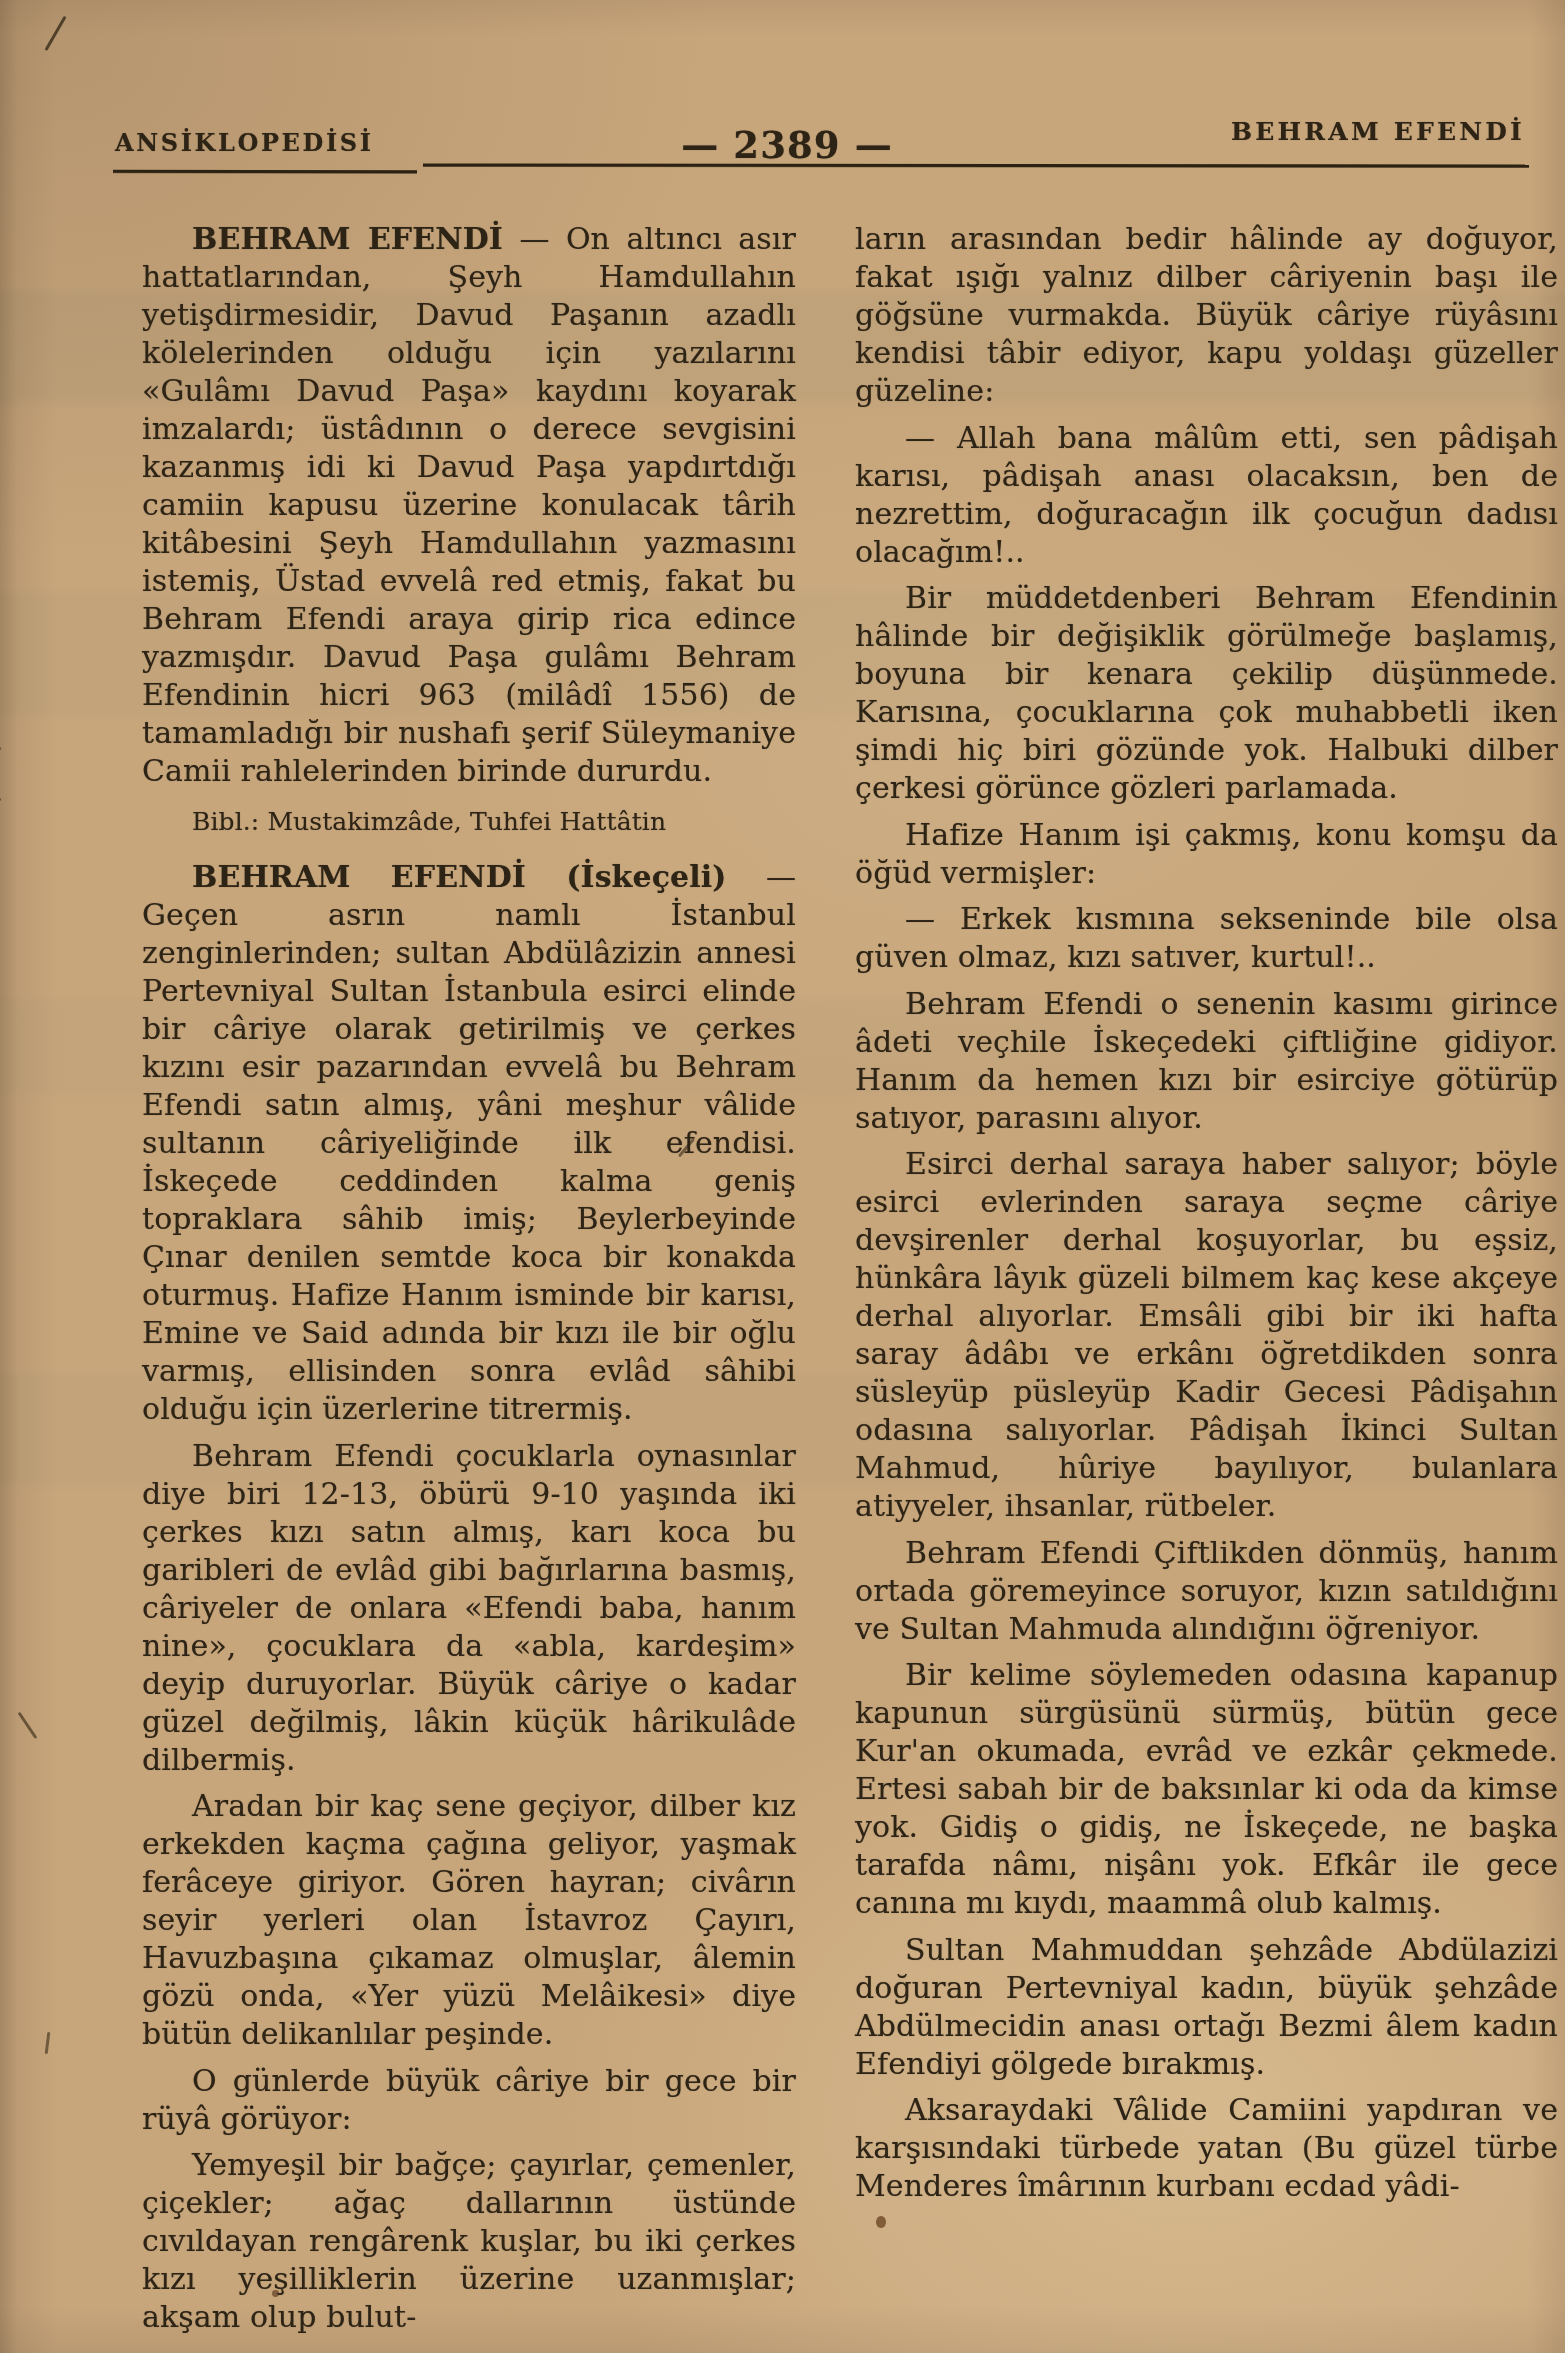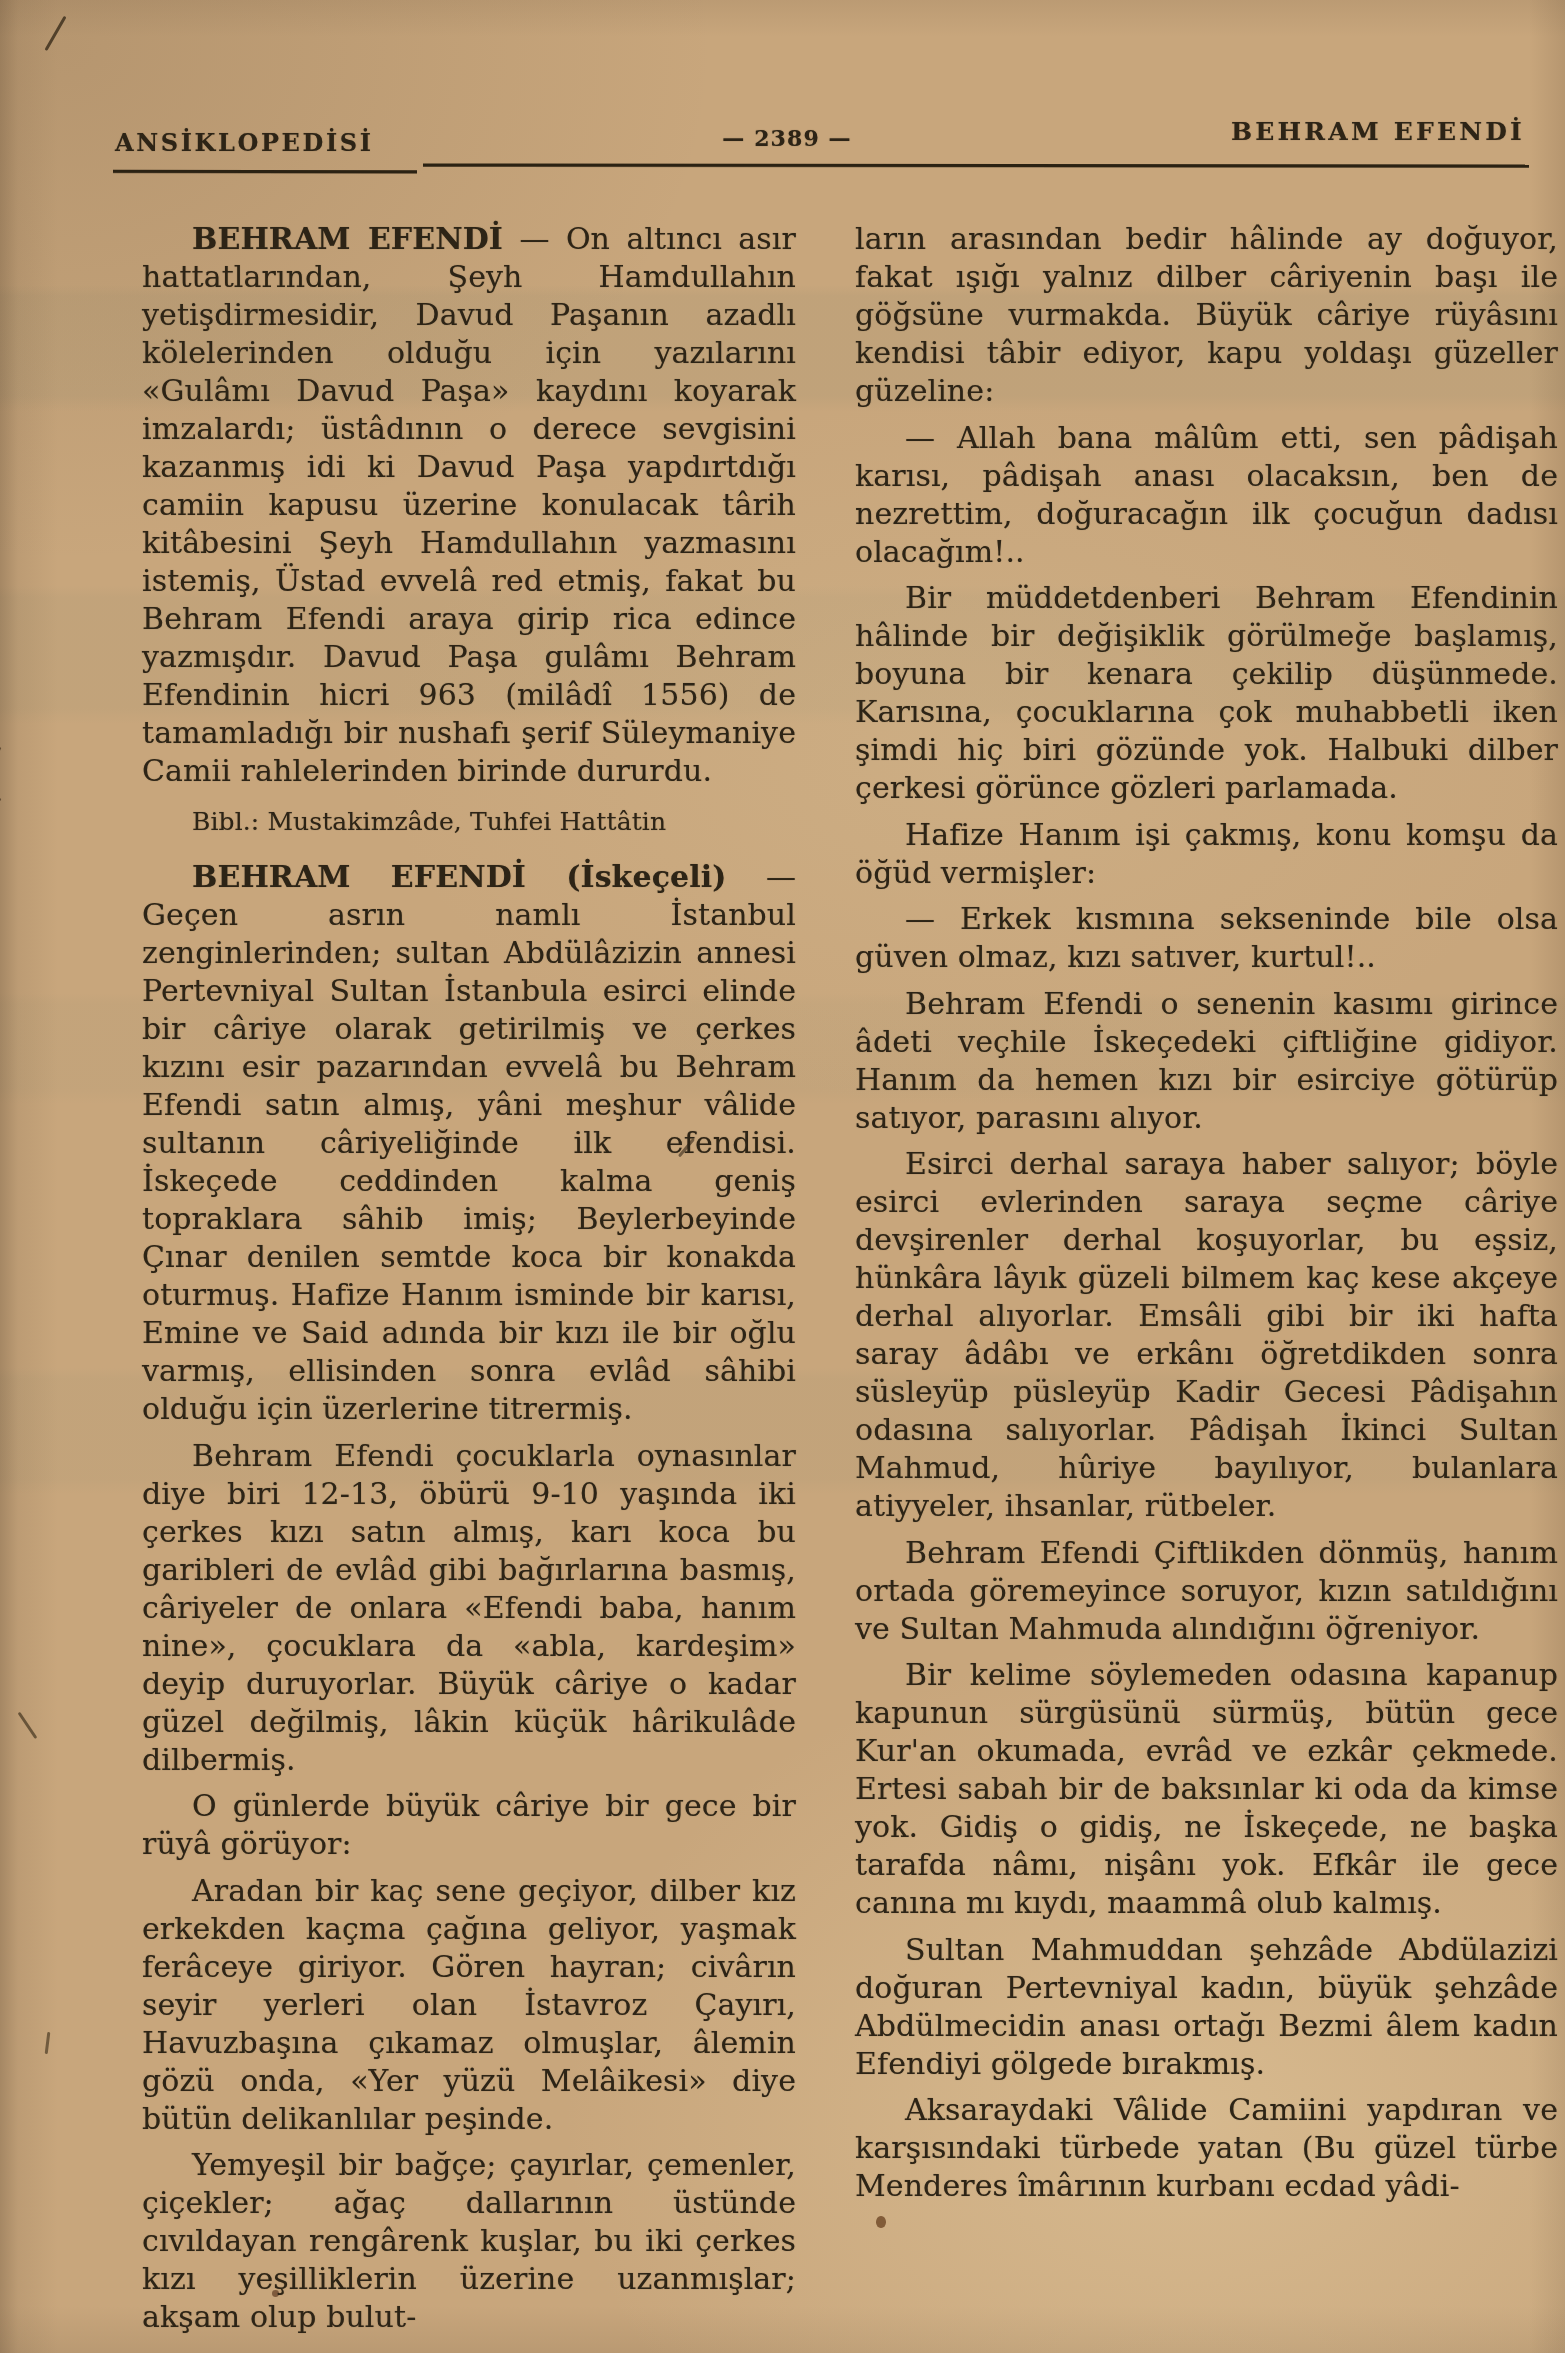--- a/index.html
+++ b/index.html
@@ -54,21 +54,21 @@
     letter-spacing: 2.6px;
     color: var(--ink, #2d2416);
     text-shadow: 0 0 1.1px rgba(45,36,22,0.40);
   }
   .h-center {
     position: absolute;
     left: 671px;
     top: 127px;
     width: 232px;
     text-align: center;
-    font-size: 22px;
+    font-size: 37px;
     line-height: 1;
     font-weight: bold;
     letter-spacing: 1.1px;
     color: var(--ink, #2d2416);
     text-shadow: 0 0 1.1px rgba(45,36,22,0.45);
   }
   .h-right {
     position: absolute;
     right: 41px;
     top: 119px;
@@ -158,22 +158,22 @@
 
   <div class="rule rule-left"></div>
   <div class="rule rule-right"></div>
 
   <main>
     <section class="col col-left" id="col-left">
         <p class="para article-start"><b class="lead">BEHRAM EFENDİ</b><span> — </span><span>On altıncı asır hattatlarından, Şeyh Hamdullahın yetişdirmesidir, Davud Paşanın azadlı kölelerinden olduğu için yazılarını «Gulâmı Davud Paşa» kaydını koyarak imzalardı; üstâdının o derece sevgisini kazanmış idi ki Davud Paşa yapdırtdığı camiin kapusu üzerine konulacak târih kitâbesini Şeyh Hamdullahın yazmasını istemiş, Üstad evvelâ red etmiş, fakat bu Behram Efendi araya girip rica edince yazmışdır. Davud Paşa gulâmı Behram Efendinin hicri 963 (milâdî 1556) de tamamladığı bir nushafı şerif Süleymaniye Camii rahlelerinden birinde dururdu.</span></p>
         <p class="para bibliography"><span>Bibl.: Mustakimzâde, Tuhfei Hattâtin</span></p>
         <p class="para article-start"><b class="lead">BEHRAM EFENDİ (İskeçeli)</b><span> — </span><span>Geçen asrın namlı İstanbul zenginlerinden; sultan Abdülâzizin annesi Pertevniyal Sultan İstanbula esirci elinde bir câriye olarak getirilmiş ve çerkes kızını esir pazarından evvelâ bu Behram Efendi satın almış, yâni meşhur vâlide sultanın câriyeliğinde ilk efendisi. İskeçede ceddinden kalma geniş topraklara sâhib imiş; Beylerbeyinde Çınar denilen semtde koca bir konakda oturmuş. Hafize Hanım isminde bir karısı, Emine ve Said adında bir kızı ile bir oğlu varmış, ellisinden sonra evlâd sâhibi olduğu için üzerlerine titrermiş.</span></p>
         <p class="para indent"><span>Behram Efendi çocuklarla oynasınlar diye biri 12-13, öbürü 9-10 yaşında iki çerkes kızı satın almış, karı koca bu garibleri de evlâd gibi bağırlarına basmış, câriyeler de onlara «Efendi baba, hanım nine», çocuklara da «abla, kardeşim» deyip duruyorlar. Büyük câriye o kadar güzel değilmiş, lâkin küçük hârikulâde dilbermiş.</span></p>
+        <p class="para indent"><span>Aradan bir kaç sene geçiyor, dilber kız erkekden kaçma çağına geliyor, yaşmak ferâceye giriyor. Gören hayran; civârın seyir yerleri olan İstavroz Çayırı, Havuzbaşına çıkamaz olmuşlar, âlemin gözü onda, «Yer yüzü Melâikesi» diye bütün delikanlılar peşinde.</span></p>
         <p class="para indent"><span>O günlerde büyük câriye bir gece bir rüyâ görüyor:</span></p>
-        <p class="para indent"><span>Aradan bir kaç sene geçiyor, dilber kız erkekden kaçma çağına geliyor, yaşmak ferâceye giriyor. Gören hayran; civârın seyir yerleri olan İstavroz Çayırı, Havuzbaşına çıkamaz olmuşlar, âlemin gözü onda, «Yer yüzü Melâikesi» diye bütün delikanlılar peşinde.</span></p>
         <p class="para indent"><span>Yemyeşil bir bağçe; çayırlar, çemenler, çiçekler; ağaç dallarının üstünde cıvıldayan rengârenk kuşlar, bu iki çerkes kızı yeşilliklerin üzerine uzanmışlar; akşam olup bulut-</span></p>
       </section>
     <section class="col col-right" id="col-right">
         <p class="para continuation"><span>ların arasından bedir hâlinde ay doğuyor, fakat ışığı yalnız dilber câriyenin başı ile göğsüne vurmakda. Büyük câriye rüyâsını kendisi tâbir ediyor, kapu yoldaşı güzeller güzeline:</span></p>
         <p class="para indent"><span>— Allah bana mâlûm etti, sen pâdişah karısı, pâdişah anası olacaksın, ben de nezrettim, doğuracağın ilk çocuğun dadısı olacağım!..</span></p>
         <p class="para indent"><span>Bir müddetdenberi Behram Efendinin hâlinde bir değişiklik görülmeğe başlamış, boyuna bir kenara çekilip düşünmede. Karısına, çocuklarına çok muhabbetli iken şimdi hiç biri gözünde yok. Halbuki dilber çerkesi görünce gözleri parlamada.</span></p>
         <p class="para indent"><span>Hafize Hanım işi çakmış, konu komşu da öğüd vermişler:</span></p>
         <p class="para indent"><span>— Erkek kısmına sekseninde bile olsa güven olmaz, kızı satıver, kurtul!..</span></p>
         <p class="para indent"><span>Behram Efendi o senenin kasımı girince âdeti veçhile İskeçedeki çiftliğine gidiyor. Hanım da hemen kızı bir esirciye götürüp satıyor, parasını alıyor.</span></p>
         <p class="para indent"><span>Esirci derhal saraya haber salıyor; böyle esirci evlerinden saraya seçme câriye devşirenler derhal koşuyorlar, bu eşsiz, hünkâra lâyık güzeli bilmem kaç kese akçeye derhal alıyorlar. Emsâli gibi bir iki hafta saray âdâbı ve erkânı öğretdikden sonra süsleyüp püsleyüp Kadir Gecesi Pâdişahın odasına salıyorlar. Pâdişah İkinci Sultan Mahmud, hûriye bayılıyor, bulanlara atiyyeler, ihsanlar, rütbeler.</span></p>

